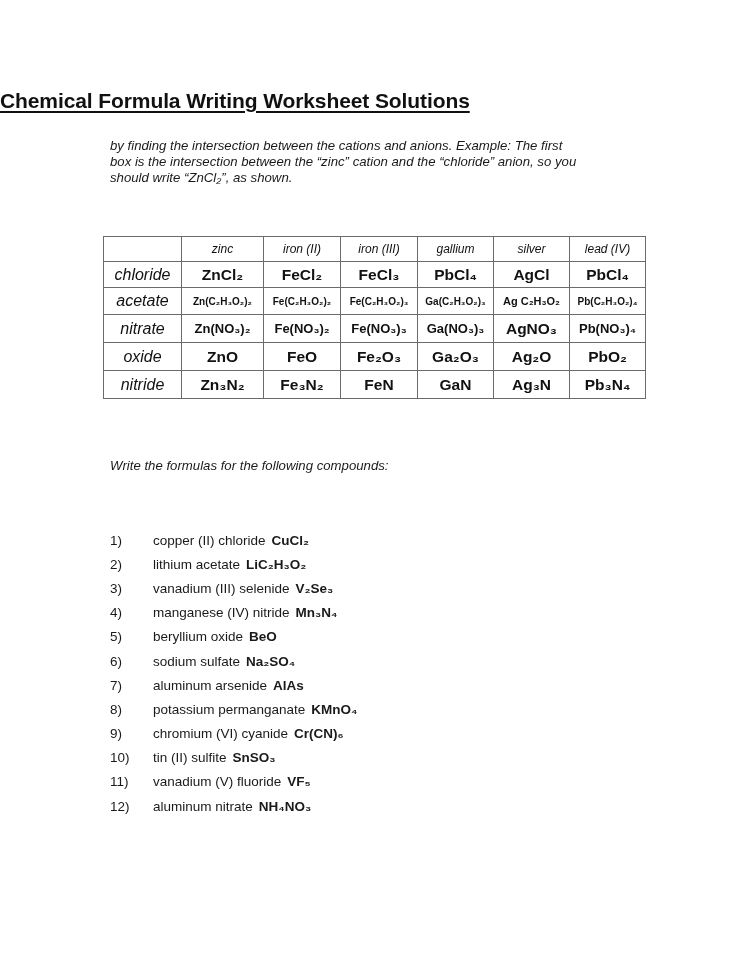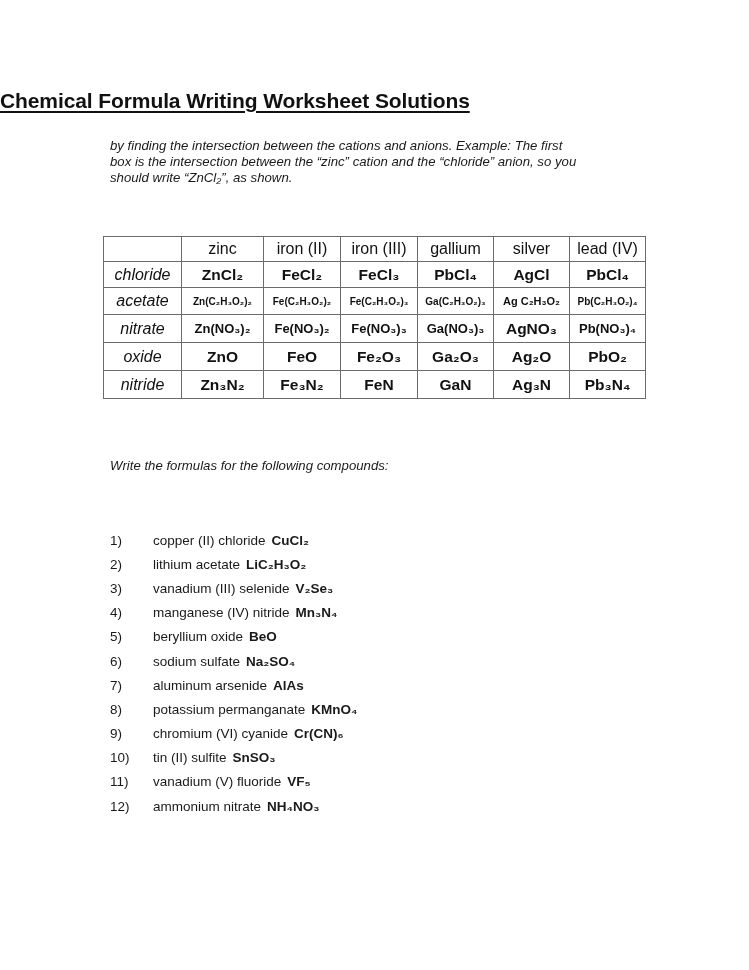--- a/index.html
+++ b/index.html
@@ -14,21 +14,21 @@
     position: absolute; left: 110px; top: 138px; width: 540px;
     font-size: 13.2px; font-style: italic; line-height: 16px; color: #1a1a1a;
   }
   table.grid {
     position: absolute; left: 103px; top: 236px; border-collapse: collapse;
   }
   table.grid td {
     border: 1px solid #6b6b6b; text-align: center; vertical-align: middle; padding: 0;
     white-space: nowrap; color: #111;
   }
-  td.head { font-size: 16px; }
+  td.head { font-style: italic; font-size: 12px; }
   td.rowhead { font-style: italic; font-size: 16px; }
   td.f { font-weight: bold; font-size: 15.5px; }
   td.f.small { font-size: 10px; }
   td.f.mid { font-size: 13px; }
   .section2 {
     position: absolute; left: 110px; top: 458px; font-size: 13.2px; font-style: italic; color: #1a1a1a;
   }
   .list { position: absolute; left: 110px; top: 528px; }
   .list .item { height: 24.2px; display: flex; align-items: center; font-size: 13.5px; color: #1a1a1a; }
   .list .num { width: 43px; }
@@ -167,16 +167,16 @@
       <span class="name">tin (II) sulfite</span>
       <span class="ans">SnSO₃</span>
     </div>
   <div class="item">
       <span class="num">11)</span>
       <span class="name">vanadium (V) fluoride</span>
       <span class="ans">VF₅</span>
     </div>
   <div class="item">
       <span class="num">12)</span>
-      <span class="name">ammonium nitrate</span>
+      <span class="name">aluminum nitrate</span>
       <span class="ans">NH₄NO₃</span>
     </div>
 </div>
 
 </body></html>

